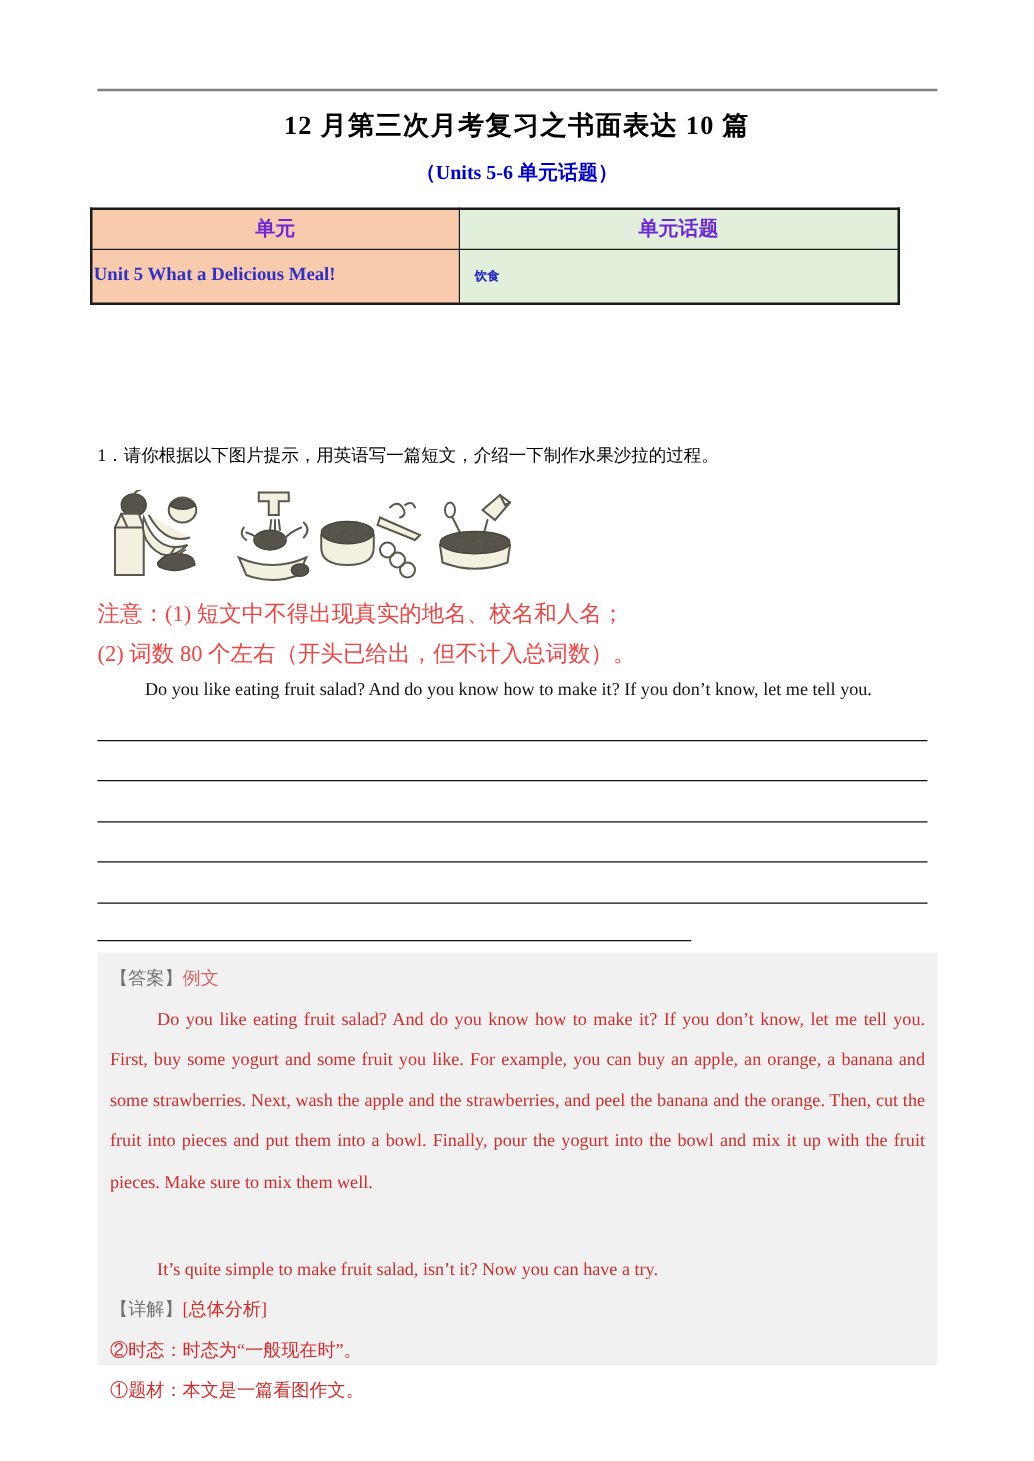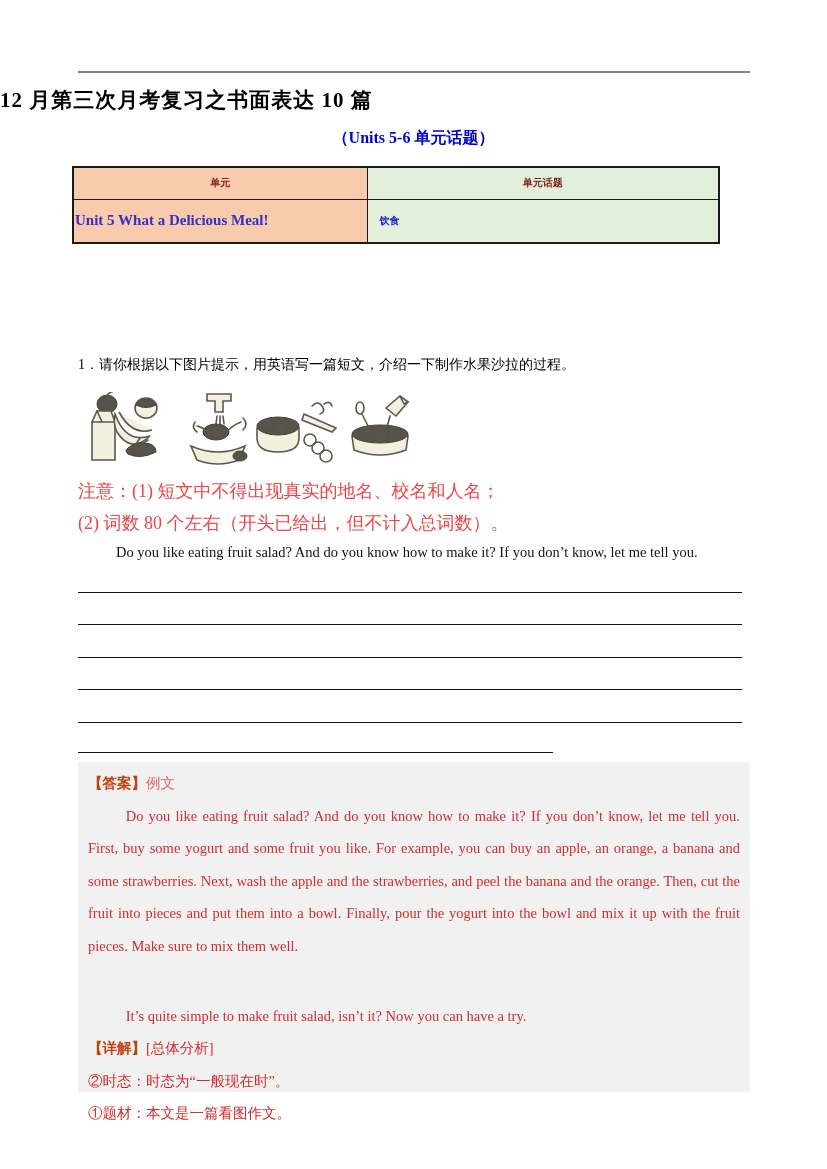--- a/index.html
+++ b/index.html
@@ -10,42 +10,42 @@
     font-family:"Liberation Serif","DejaVu Serif",serif;
     color:#000;
     overflow:hidden;
   }
   .top-rule{
     position:absolute;left:78px;top:71px;width:672px;
     border-top:2px solid #808080;
   }
   .doc-title{
     position:absolute;left:0;top:86px;width:827px;
-    font-size:21px;font-weight:bold;color:#000;
+    text-align:center;font-size:21px;font-weight:bold;color:#000;
     letter-spacing:1px;margin:0;font-family:Liberation Serif, serif;
   }
   .doc-subtitle{
     position:absolute;left:0;top:128px;width:827px;
     text-align:center;font-size:16px;font-weight:bold;color:#0000CC;
     margin:0;
   }
   table.units{
     position:absolute;left:72px;top:166px;
     border-collapse:collapse;table-layout:fixed;
     width:646px;
     border:2px solid #1a1a1a;
   }
   table.units th, table.units td{
     border:1.5px solid #1a1a1a;
     box-sizing:border-box;
   }
   .col-unit{width:294px;}
   .col-topic{width:352px;}
   table.units th{
-    height:32px;font-size:10px;font-weight:bold;color:#7f1d1d;
+    height:32px;font-size:16px;font-weight:bold;color:#6d28d9;
     text-align:center;vertical-align:middle;
   }
   th.hd-unit{background:#F8CBAD;}
   th.hd-topic{background:#E2EFDA;}
   td.cell-unit{
     height:44px;background:#F8CBAD;
     text-align:left;vertical-align:middle;
     font-size:15px;font-weight:bold;color:#3030C8;
   }
   td.cell-topic{
@@ -82,21 +82,21 @@
     border-bottom:1.5px solid #111;
   }
   .wline-short{width:475px;}
   .answer-panel{
     position:absolute;left:78px;top:762px;width:672px;height:330px;
     background:#F2F1F1;box-sizing:border-box;
     padding:5px 10px 0 10px;
     font-size:14.5px;line-height:32.6px;
   }
   .label-line{margin:0;}
-  .lbl-dark{color:#c2410c;font-weight:bold;}
+  .lbl-dark{color:#737373;font-weight:normal;}
   .lbl-light{color:#D96262;}
   .essay-par{
     margin:0;color:#D02C2C;text-indent:2.6em;text-align:justify;
   }
   .essay-par.no-justify{text-align:left;margin-top:37px;}
   .analysis-point{margin:0;color:#D02C2C;}
   svg .ln{stroke:#5a574e;stroke-width:1.6;fill:none;stroke-linecap:round;stroke-linejoin:round;}
   svg .fill-dk{fill:#56534a;stroke:#45423a;stroke-width:1;}
   svg .fill-lt{fill:#f2f0df;stroke:#5a574e;stroke-width:1.6;}
 </style>

